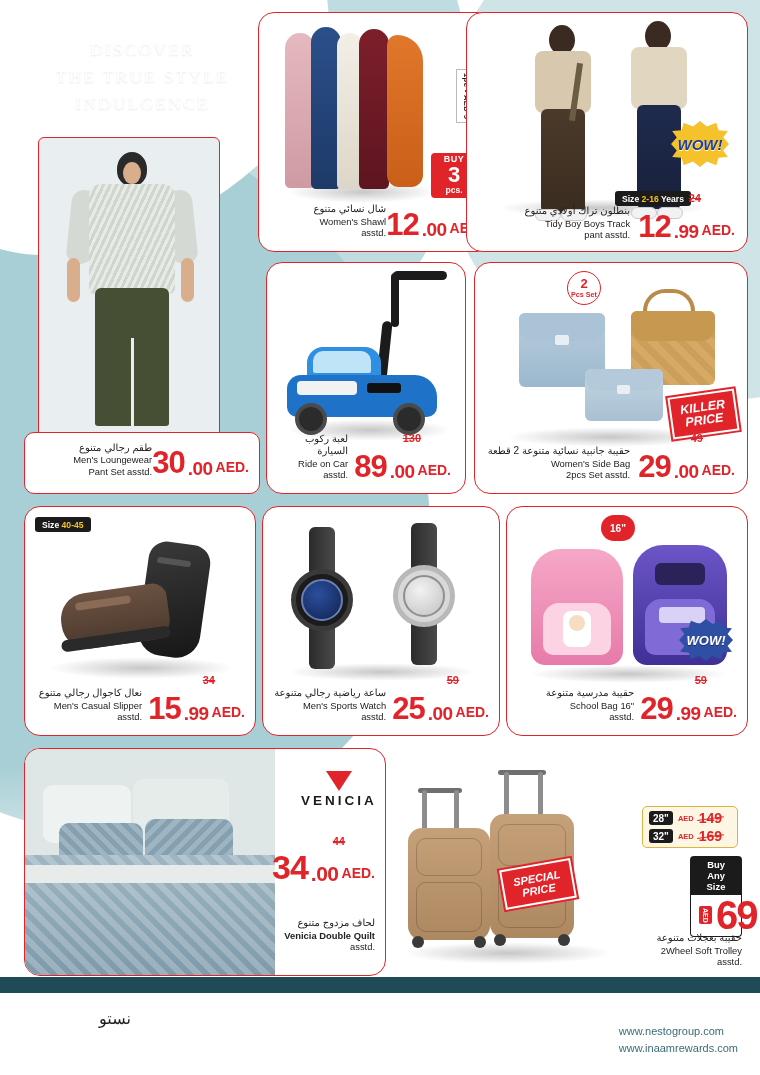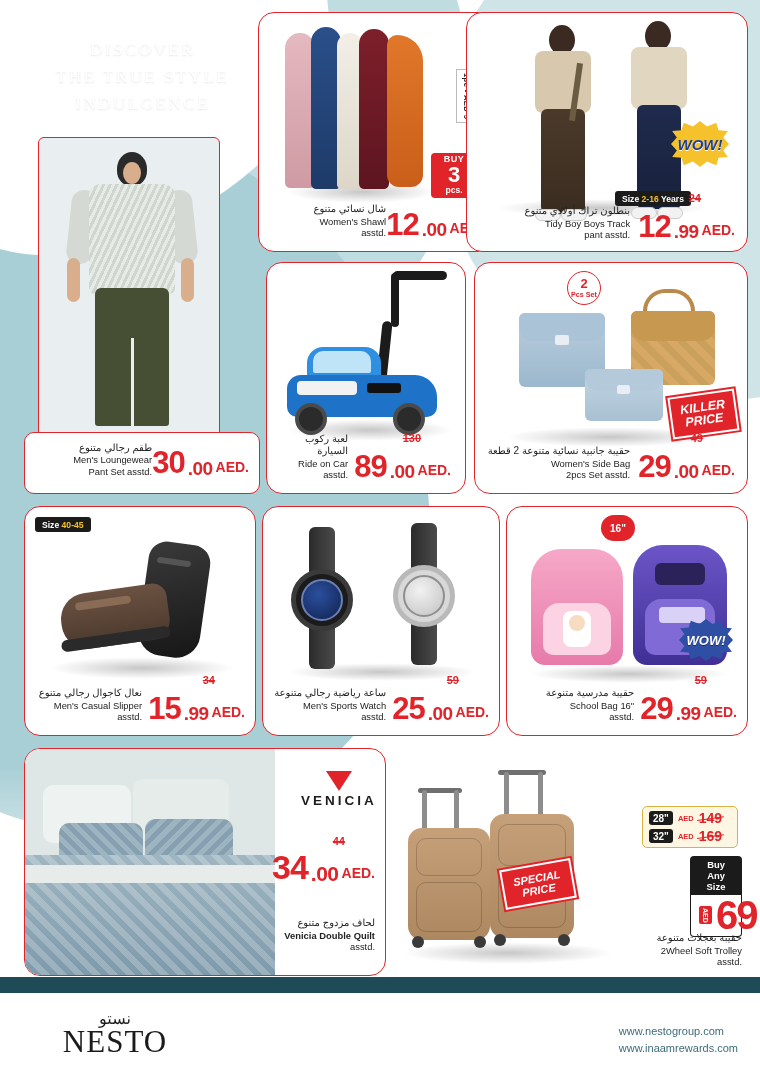--- a/index.html
+++ b/index.html
@@ -691,23 +691,20 @@
       <div class="desc-ar">حقيبة بعجلات متنوعة</div>
       <div class="desc-en">2Wheel Soft Trolley</div>
       <div class="desc-en">asstd.</div>
     </div>
   </div>
 
   <div class="footer-band"></div>
   <div class="footer">
     <div style="position:absolute; left:40px; top:18px; text-align:center; width:150px;">
       <div class="nesto-ar">نستو</div>
-      <div class="nesto">
-        <span>NESTO</span>
-      </div>
     </div>
     <div class="sites" style="position:absolute; right:22px; top:30px;">
       <div>www.nestogroup.com</div>
       <div>www.inaamrewards.com</div>
     </div>
   </div>
 
 </div>
 
 </body></html>

